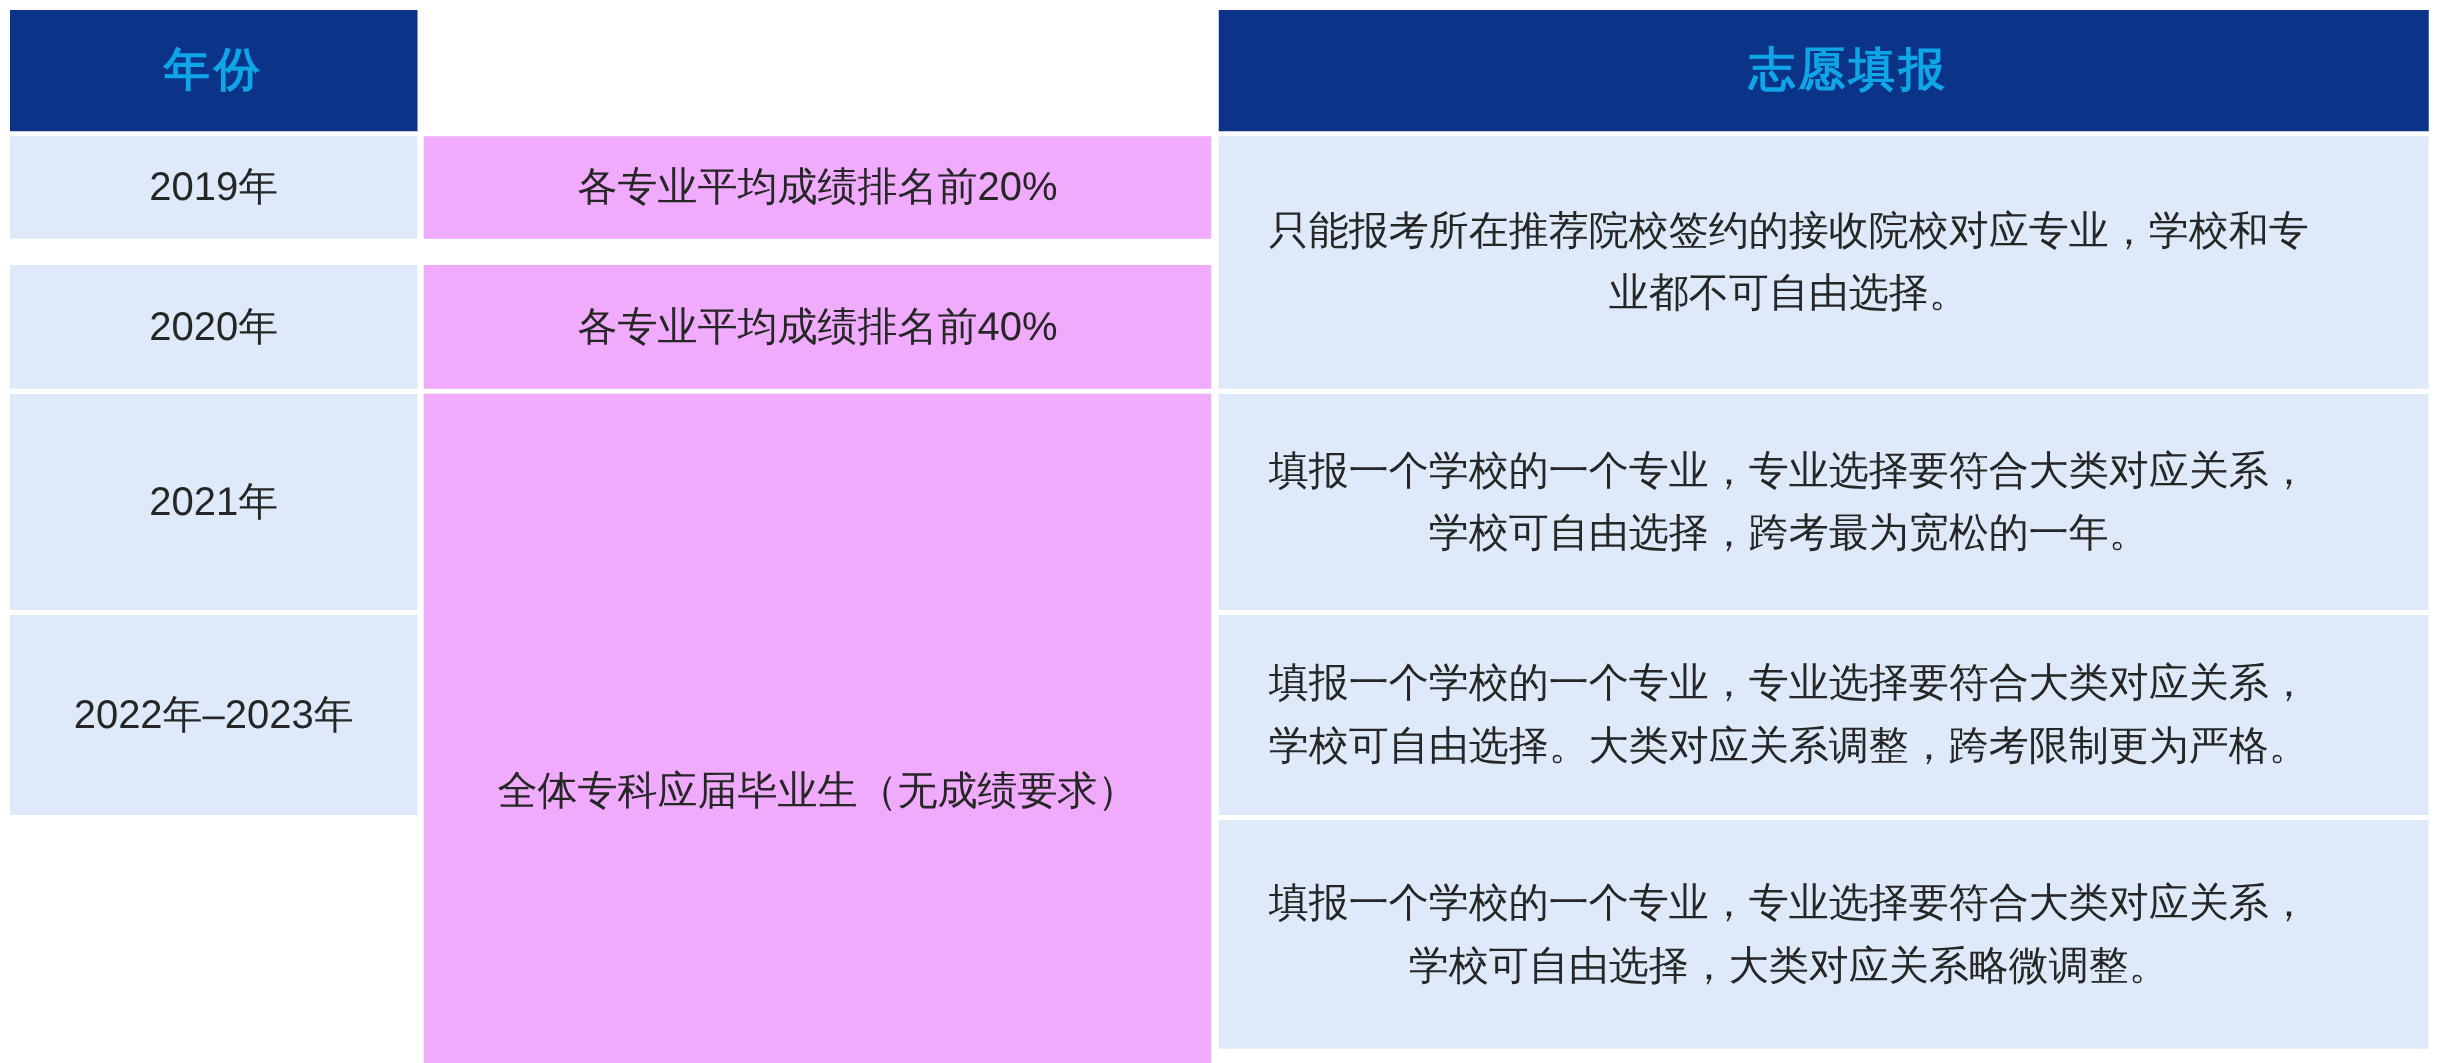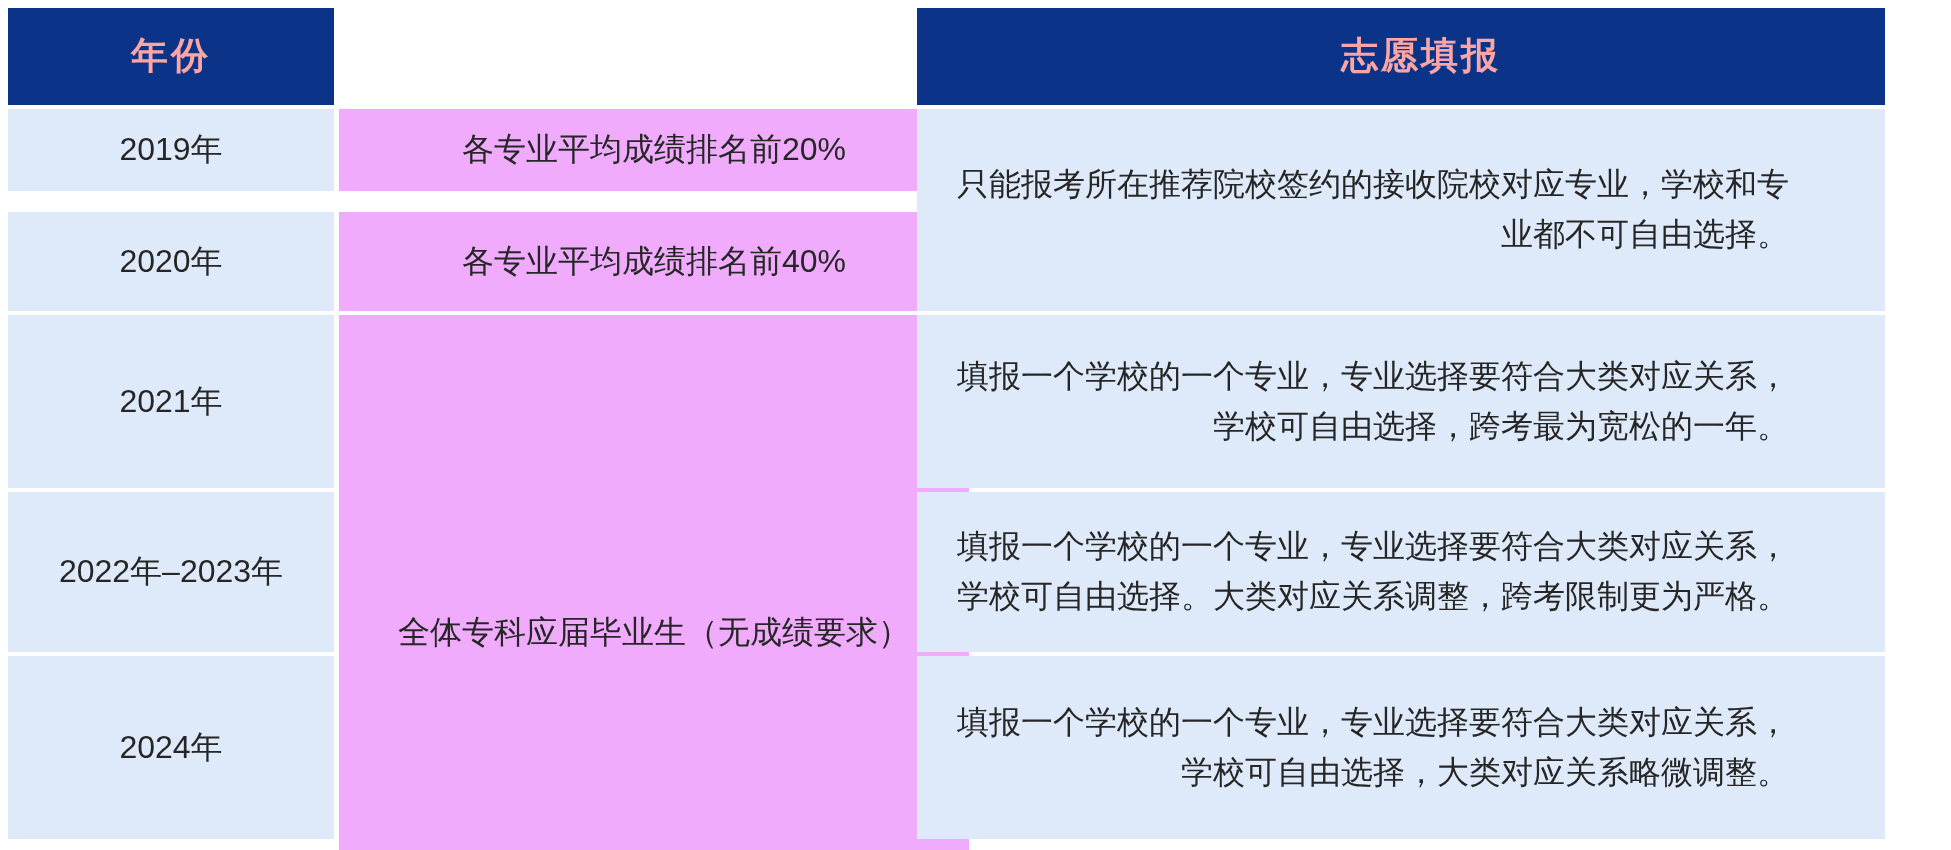--- a/index.html
+++ b/index.html
@@ -26,21 +26,21 @@
 
   .cell {
     position: absolute;
     box-sizing: border-box;
     overflow: hidden;
   }
 
   
   .hdr {
     background: #0b3387;
-    color: #fca5a5;
+    color: #0ea5e9;
     font-weight: bold;
     font-size: 37px;
     letter-spacing: 3px;
     display: flex;
     align-items: center;
     justify-content: center;
     text-align: center;
     line-height: 1.2;
   }
 
@@ -56,34 +56,34 @@
   .center {
     display: flex;
     align-items: center;
     justify-content: center;
     text-align: center;
   }
   .left-mid {
     display: flex;
     align-items: center;
     justify-content: flex-start;
-    text-align: right;
+    text-align: center;
     padding-left: 26px;
     padding-right: 22px;
   }
 
   .para {
     display: block;
     white-space: pre-line;
   }
 
   
   .c1 { left: 0px;    width: 326px; }
   .c2 { left: 331px;  width: 630px; }
-  .c3 { left: 909px;  width: 968px; padding-left: 40px; }
+  .c3 { left: 967px;  width: 968px; padding-left: 40px; }
 
   
   .r-head { top: 0px;   height: 97px; }
   .r1     { top: 101px; height: 82px; }
   .r2     { top: 204px; height: 99px; }
   .r3     { top: 307px; height: 173px; }
   .r4     { top: 484px; height: 160px; }
   .r5     { top: 648px; height: 183px; }
 
   
@@ -107,23 +107,20 @@
   </div>
   <div class="cell body-cell tone-blue center c1 r2">
     <span>2020年</span>
   </div>
   <div class="cell body-cell tone-blue center c1 r3">
     <span>2021年</span>
   </div>
   <div class="cell body-cell tone-blue center c1 r4">
     <span>2022年–2023年</span>
   </div>
-  <div class="cell body-cell tone-blue center c1 r5">
-    <span>2024年</span>
-  </div>
 
   <div class="cell body-cell tone-violet center c2 r1">
     <span>各专业平均成绩排名前20%</span>
   </div>
   <div class="cell body-cell tone-violet center c2 r2">
     <span>各专业平均成绩排名前40%</span>
   </div>
   <div class="cell body-cell tone-violet center c2 m-elig">
     <span>全体专科应届毕业生（无成绩要求）</span>
   </div>

